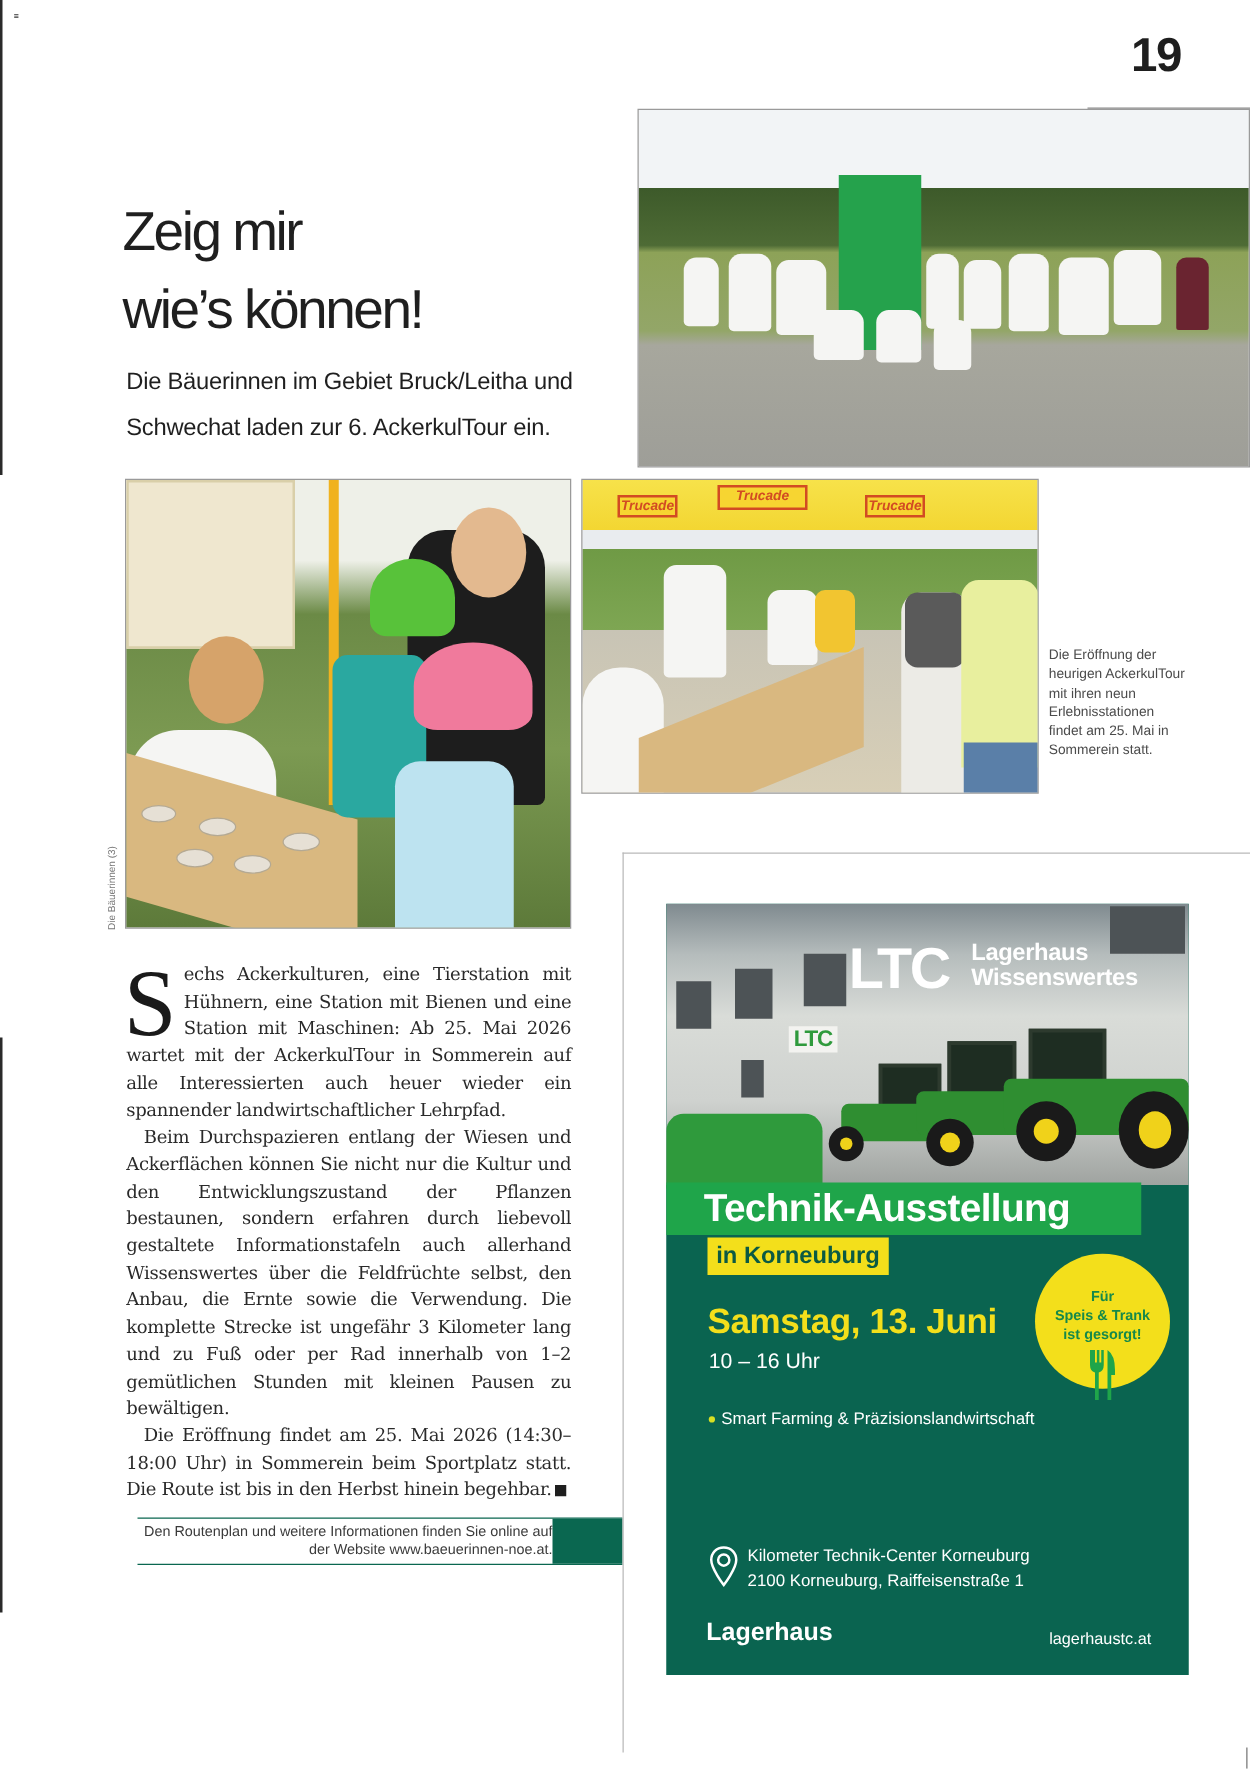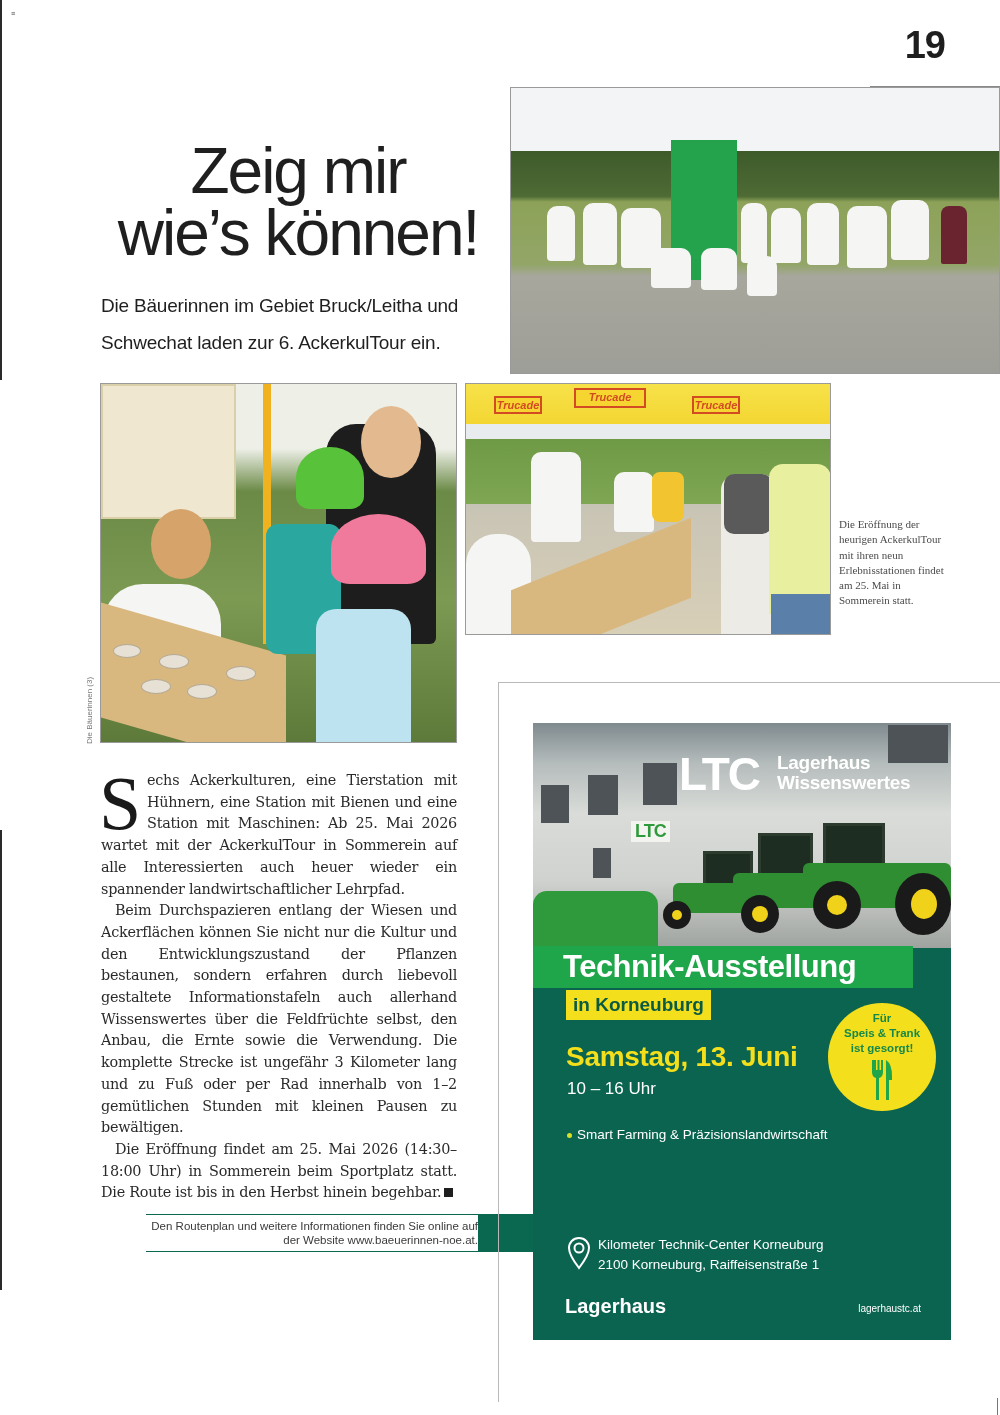--- a/index.html
+++ b/index.html
@@ -9,21 +9,21 @@
   .abs { position: absolute; }
 
   
   .left-edge { left: 0; top: 0; width: 2px; height: 380px; background: #2a2a2a; }
   .left-edge2 { left: 0; top: 830px; width: 2px; height: 460px; background: #2a2a2a; }
   .menu-mark { left: 11px; top: 11px; width: 6px; height: 6px; font-size: 7px; line-height: 6px; color: #333; }
 
   .page-number { right: 55px; top: 24px; font-size: 38px; font-weight: 700; color: #1e1e1e; letter-spacing: -1px; }
   .top-rule { left: 870px; top: 86px; width: 130px; height: 1px; background: #888; }
 
-  .headline { left: 98px; top: 140px; width: 400px; font-size: 64px; line-height: 62px; font-weight: 500; letter-spacing: -2px; color: #1f1f1f; text-align: center; }
+  .headline { left: 98px; top: 155px; width: 400px; font-size: 44px; line-height: 62px; font-weight: 500; letter-spacing: -2px; color: #1f1f1f; }
   .subhead { left: 101px; top: 287px; width: 400px; font-size: 19px; line-height: 37px; font-weight: 500; color: #1f1f1f; letter-spacing: -0.2px; }
 
   
   .photo { overflow: hidden; border: 1px solid #9a9a9a; }
   .photo-group { left: 510px; top: 87px; width: 490px; height: 287px;
     background:
       linear-gradient(180deg, #f2f4f6 0%, #f2f4f6 22%, #3d5a2a 22%, #4e6b35 38%, #8da258 40%, #93a668 62%, #a7a79d 66%, #9e9e98 100%); }
   .photo-farmer { left: 100px; top: 383px; width: 357px; height: 360px;
     background:
       linear-gradient(180deg, #eef0e8 0%, #eef0e8 18%, #6b8a46 30%, #7c9a52 60%, #5d7a3a 100%); }
@@ -39,31 +39,31 @@
   .table { background: #d9b880; }
   .plate { background: #e6e0d5; border-radius: 50%; border: 1px solid #b4a993; }
   .helmet-green { background: #58c23a; border-radius: 50% 50% 20% 20%; }
   .helmet-pink { background: #f07a9c; border-radius: 50% 50% 20% 20%; }
   .pole { background: #f0b21f; }
   .umbrella-label { background: #f7d531; border: 2px solid #d24b23; color: #d24b23; font-weight: 700; font-size: 11px; text-align: center; line-height: 14px; font-style: italic; }
 
   .photo-credit { left: 85px; top: 672px; width: 14px; height: 72px; }
   .photo-credit span { display: block; transform: rotate(-90deg); transform-origin: left top; position: absolute; left: 0; top: 72px; white-space: nowrap; font-size: 8px; color: #777; }
 
-  .caption { left: 839px; top: 517px; width: 110px; font-size: 11px; line-height: 15.3px; color: #4b4b4b; font-family: Liberation Serif, serif; }
+  .caption { left: 839px; top: 517px; width: 110px; font-size: 11px; line-height: 15.3px; color: #4b4b4b; }
 
   
   .article { left: 101px; top: 770px; width: 356px; font-family: "DejaVu Serif", serif; font-size: 14.4px; line-height: 21.7px; color: #2a2a2a; text-align: justify; letter-spacing: -0.25px; }
   .article p { text-indent: 14px; }
   .article p.first { text-indent: 0; }
   .dropcap { float: left; font-family: "Liberation Serif", serif; font-size: 76px; line-height: 60px; margin: 3px 6px 0 -2px; color: #1a1a1a; }
   .end-mark { display: inline-block; width: 9px; height: 9px; background: #1e1e1e; float: right; margin-top: 6px; margin-right: 4px; }
 
   
-  .infobox { left: 110px; top: 1214px; width: 388px; height: 38px; border-top: 1px solid #0a6750; border-bottom: 1px solid #0a6750; margin-left: 36px; }
+  .infobox { left: 110px; top: 1214px; width: 388px; height: 38px; border-top: 1px solid #0a6750; border-bottom: 1px solid #0a6750; }
   .infobox-text { position: absolute; left: 0; top: 4px; width: 332px; text-align: right; font-size: 11.5px; line-height: 14px; color: #3a3a3a; }
   .infobox-green { position: absolute; right: 0; top: 0; width: 56px; height: 36px; background: #0a6750; }
 
   
   .ad-frame-top { left: 498px; top: 682px; width: 502px; height: 1px; background: #b9b9b9; }
   .ad-frame-left { left: 498px; top: 682px; width: 1px; height: 720px; background: #b9b9b9; }
 
   .ad { left: 533px; top: 723px; width: 418px; height: 617px; overflow: hidden; background: #0a6450; }
   .ad-photo { position: absolute; left: 0; top: 0; width: 418px; height: 225px;
     background: linear-gradient(180deg, #7f8a8f 0%, #b5bcbc 18%, #d9dcd8 40%, #cfd2cf 70%, #9fa3a0 100%); }
@@ -78,33 +78,33 @@
   .ltc-logo { position: absolute; left: 146px; top: 28px; color: #fff; font-size: 46px; font-weight: 700; letter-spacing: -2px; line-height: 46px; }
   .ltc-name { position: absolute; left: 244px; top: 30px; color: #fff; font-size: 19px; font-weight: 700; line-height: 20px; letter-spacing: -0.3px; }
 
   .ad-title-bar { position: absolute; left: 0; top: 223px; width: 380px; height: 42px; background: #1fa54a; }
   .ad-title { position: absolute; left: 30px; top: 226px; font-size: 31px; font-weight: 700; color: #fff; letter-spacing: -0.5px; }
   .ad-location { position: absolute; left: 33px; top: 267px; height: 30px; padding: 0 7px; background: #f3df1b; color: #0b5a43; font-size: 19px; font-weight: 700; line-height: 30px; }
   .ad-date { position: absolute; left: 33px; top: 318px; font-size: 28px; font-weight: 700; color: #f3df1b; letter-spacing: -0.3px; }
   .ad-time { position: absolute; left: 34px; top: 356px; font-size: 17px; color: #fff; text-align: right; }
 
   .ad-badge { position: absolute; left: 295px; top: 280px; width: 108px; height: 108px; border-radius: 50%; background: #f3df1b; text-align: center; }
-  .ad-badge-text { display: block; margin-top: 8px; font-size: 11.5px; font-weight: 700; color: #16894a; line-height: 15px; }
+  .ad-badge-text { display: block; margin-top: 28px; font-size: 11.5px; font-weight: 700; color: #16894a; line-height: 15px; }
   .ad-badge-icon { display: block; margin-top: 4px; }
 
   .ad-bullets { position: absolute; left: 34px; top: 402px; width: 360px; list-style: none; }
   .ad-bullets li { position: relative; padding-left: 10px; font-size: 13.5px; line-height: 19.5px; color: #fff; margin-bottom: 6px; }
   .ad-bullets li::before { content: ""; position: absolute; left: 0; top: 8px; width: 5px; height: 5px; background: #d7e023; border-radius: 50%; }
 
   .ad-address { position: absolute; left: 34px; top: 512px; width: 340px; height: 40px; }
   .ad-pin { position: absolute; left: 0; top: 1px; }
   .ad-address-lines { position: absolute; left: 31px; top: 0; font-size: 13.5px; line-height: 20px; color: #fff; }
 
   .ad-brand { position: absolute; left: 32px; top: 572px; font-size: 20px; font-weight: 700; color: #fff; }
-  .ad-url { position: absolute; right: 30px; top: 580px; font-size: 10px; color: #fff; }
+  .ad-url { position: absolute; right: 30px; top: 580px; font-size: 13px; color: #fff; }
 
   .bottom-tick { left: 997px; top: 1398px; width: 1px; height: 17px; background: #777; }
 </style>
 </head>
 <body>
 
 <div class="abs left-edge"></div>
 <div class="abs left-edge2"></div>
 <div class="abs menu-mark">≡</div>
 <div class="abs page-number">19</div>

